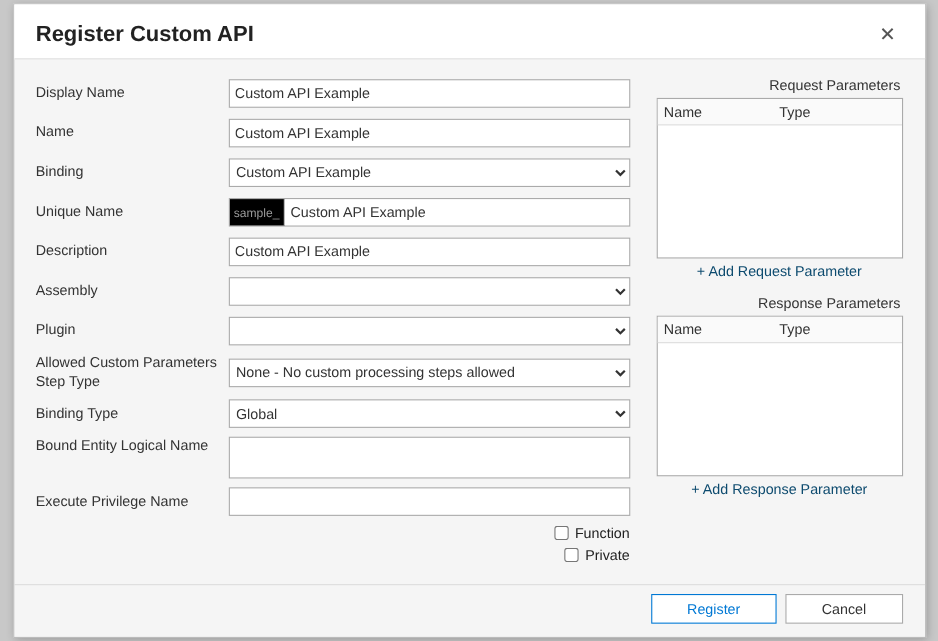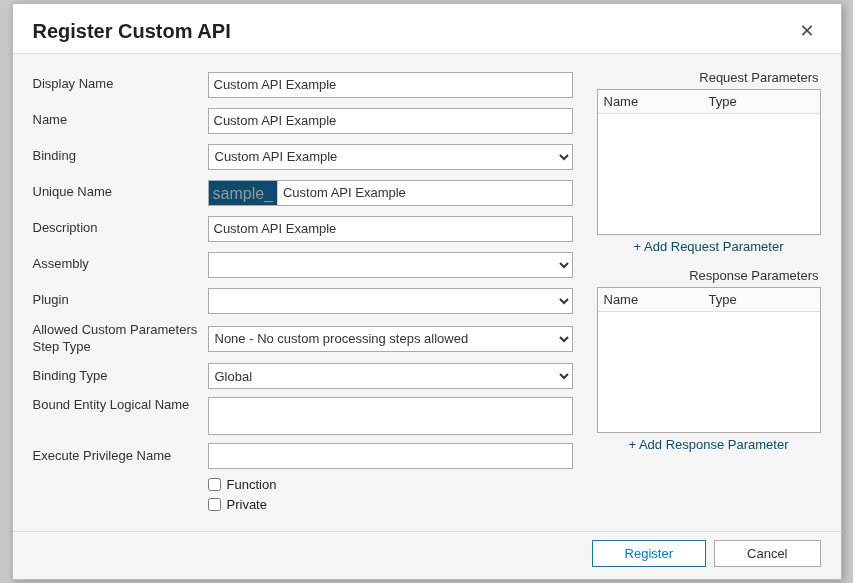--- a/index.html
+++ b/index.html
@@ -98,23 +98,23 @@
     }
     .unique-name-wrapper {
       flex: 1;
       display: flex;
       border: 1px solid #aaa;
       background: #fff;
       height: 26px;
     }
     .unique-name-prefix {
       padding: 2px 4px;
-      background: #0c4a6e;
+      background: #000000;
       color: #999;
-      font-size: 16px;
+      font-size: 11px;
       border-right: 1px solid #ccc;
       line-height: 22px;
       white-space: nowrap;
     }
     .unique-name-input {
       flex: 1;
       border: none;
       background: transparent;
       padding: 2px 5px;
       font-size: 13px;
@@ -176,20 +176,21 @@
       font-size: 13px;
       color: #333;
       resize: none;
       outline: none;
     }
     .checkbox-row {
       display: flex;
       align-items: center;
       margin-bottom: 5px;
       margin-left: 175px;
+      justify-content: flex-end;
     }
     .checkbox-row input[type="checkbox"] {
       margin-right: 6px;
     }
     .dialog-footer {
       display: flex;
       justify-content: flex-end;
       padding: 8px 20px 12px 20px;
       gap: 8px;
       border-top: 1px solid #ddd;

